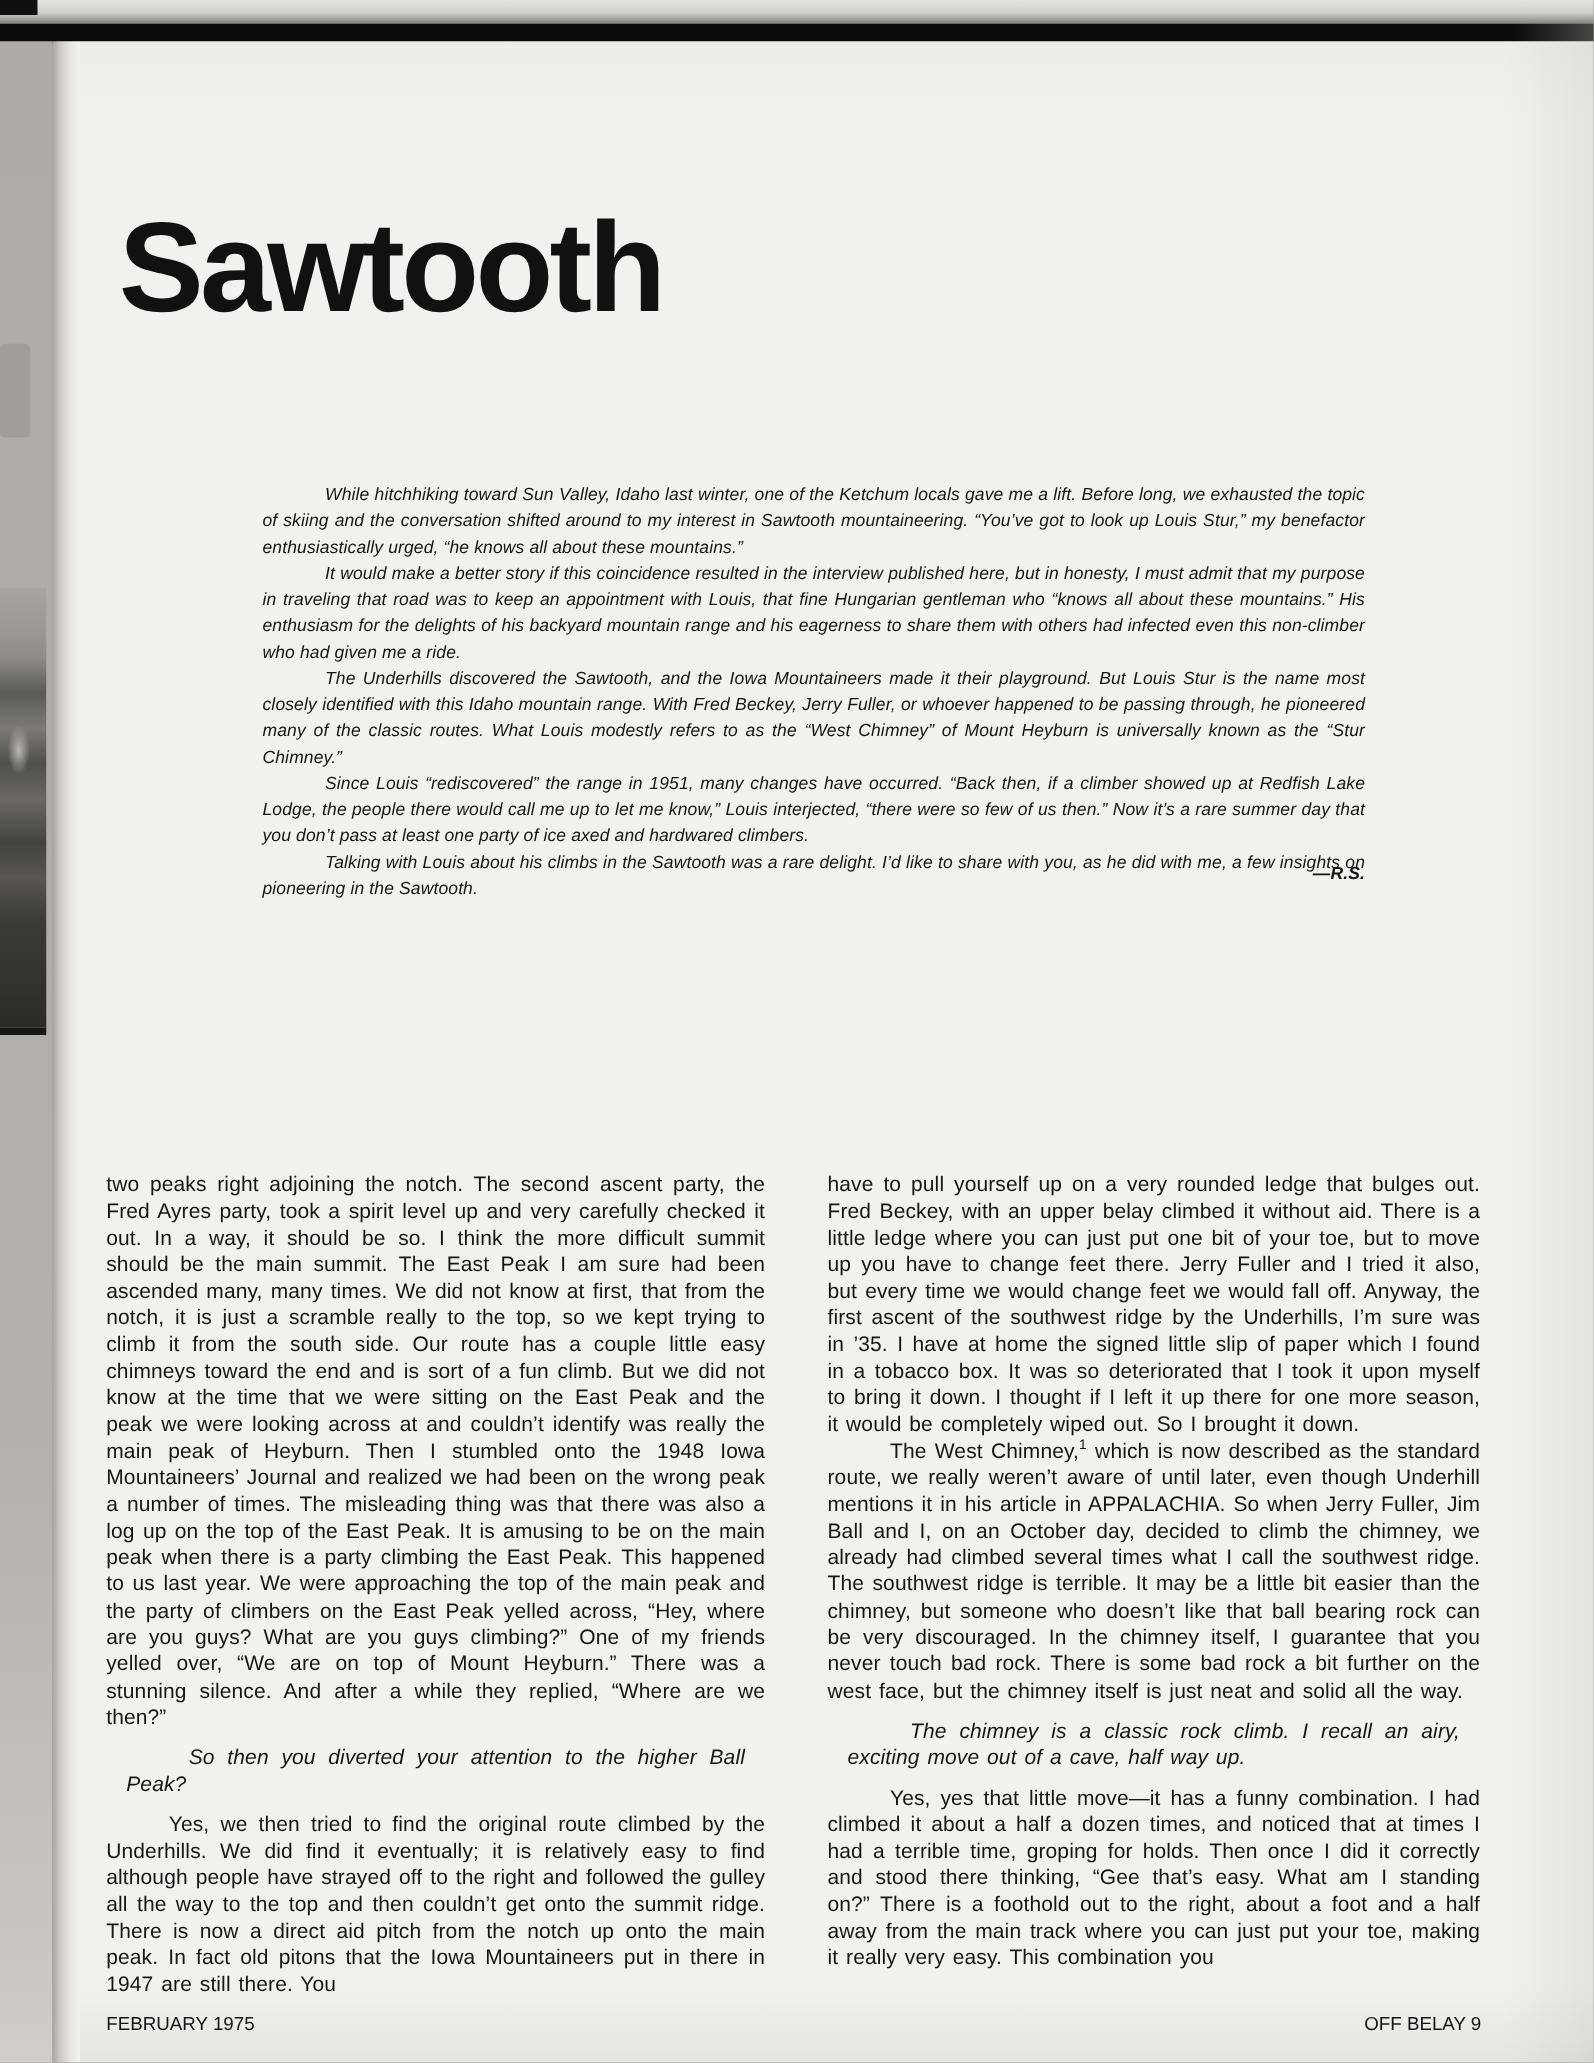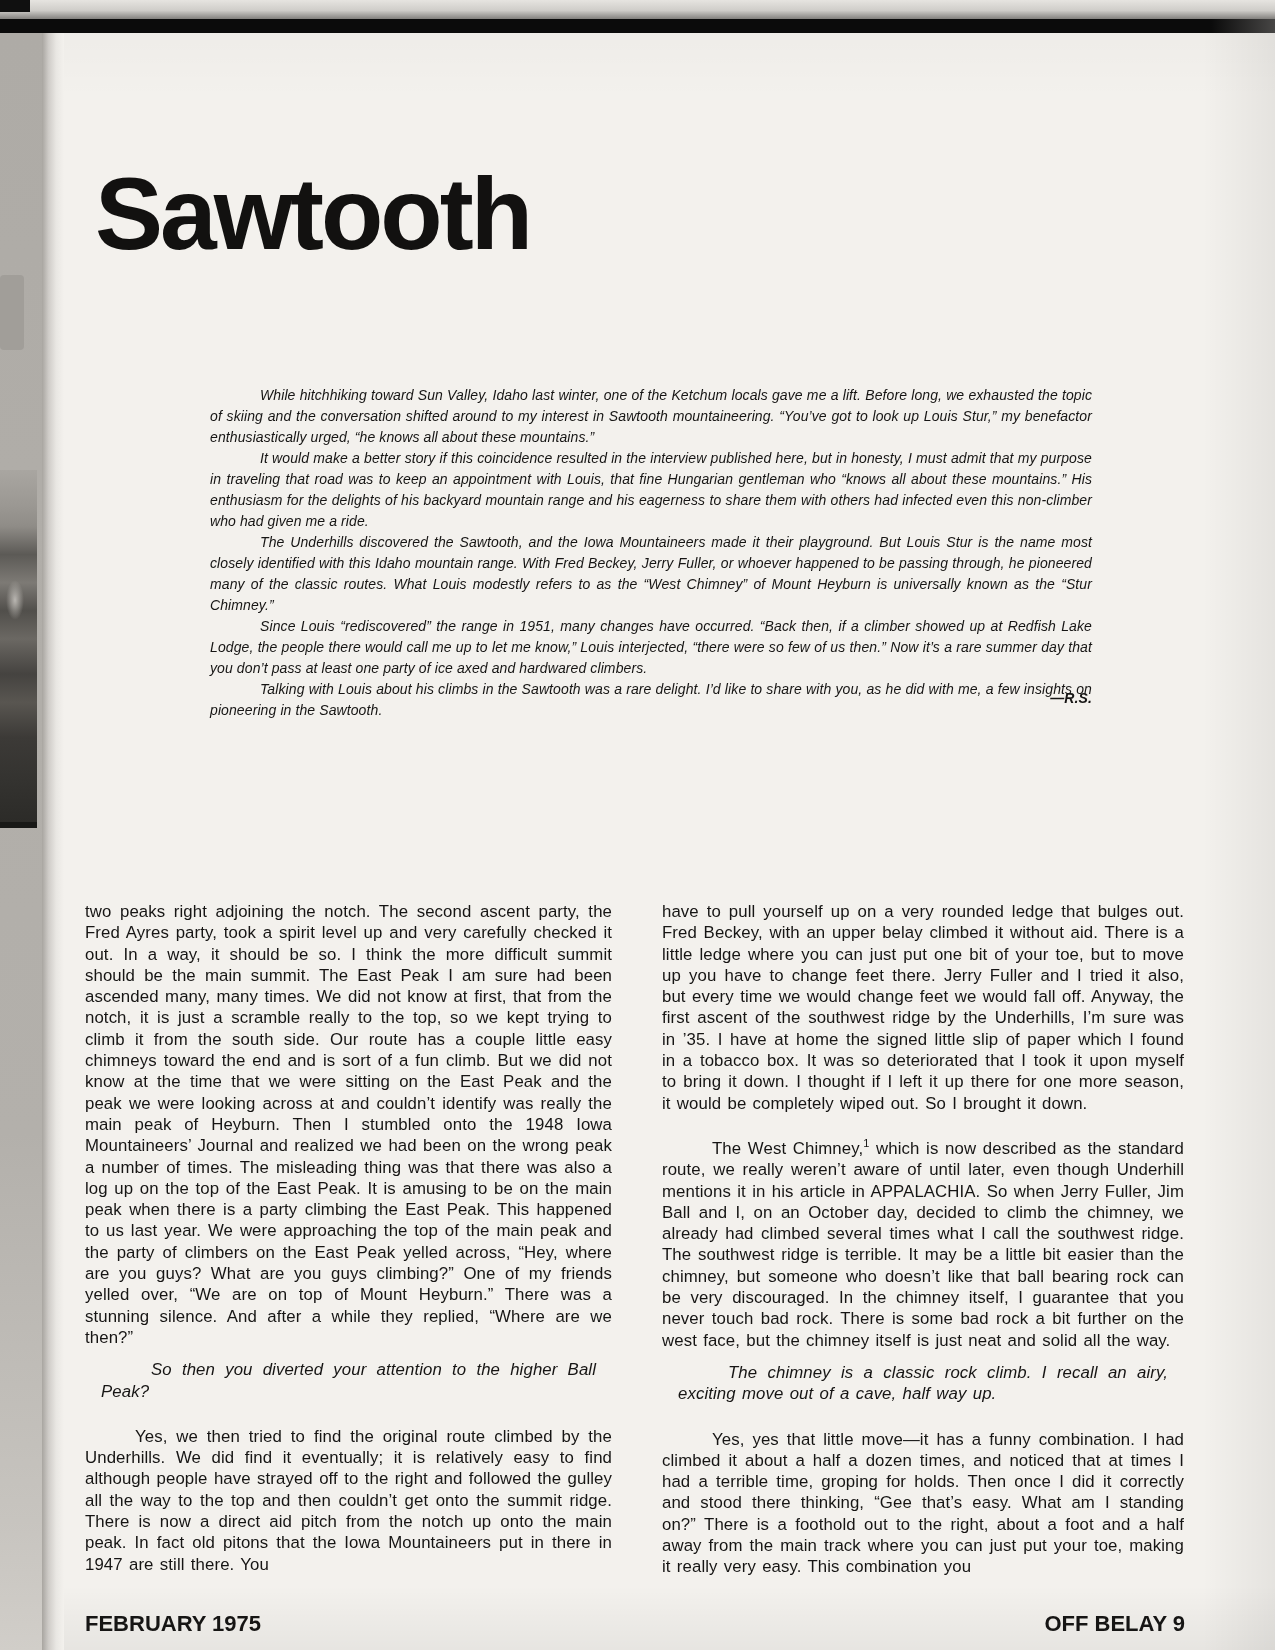--- a/index.html
+++ b/index.html
@@ -70,34 +70,34 @@
     position:absolute;left:146px;top:352px;width:882px;
     font-style:italic;font-size:14px;line-height:21px;
     text-align:justify;letter-spacing:0.1px;
   }
   .intro p{margin:0;text-indent:50px;}
   .intro .signature{
     position:absolute;right:0;bottom:12px;font-style:italic;font-weight:bold;
   }
 
   .col{
-    position:absolute;top:868px;
+    position:absolute;top:904px;
     font-size:16.8px;line-height:21.3px;text-align:justify;
     letter-spacing:0.1px;word-spacing:1.5px;
   }
   .col-left{left:21px;width:527px;}
   .col-right{left:598px;width:522px;}
   .col p{margin:0;}
-  .col p.indent{text-indent:50px;margin-top:24px;}
+  .col p.indent{text-indent:50px;}
   .col p.q{font-style:italic;text-indent:50px;margin:11px 16px;}
   sup{font-size:11px;line-height:0;}
 
   .footer{
     position:absolute;left:21px;top:1578px;width:1100px;height:22px;
-    font-size:22px;font-weight:bold;color:#161514;
+    font-size:15px;font-weight:normal;color:#161514;
   }
   .footer .f-left{position:absolute;left:0;top:0;}
   .footer .f-right{position:absolute;right:0;top:0;}
 </style>
 </head>
 <body>
 
 <div id="stage">
 
   <div class="scan-top"></div>

